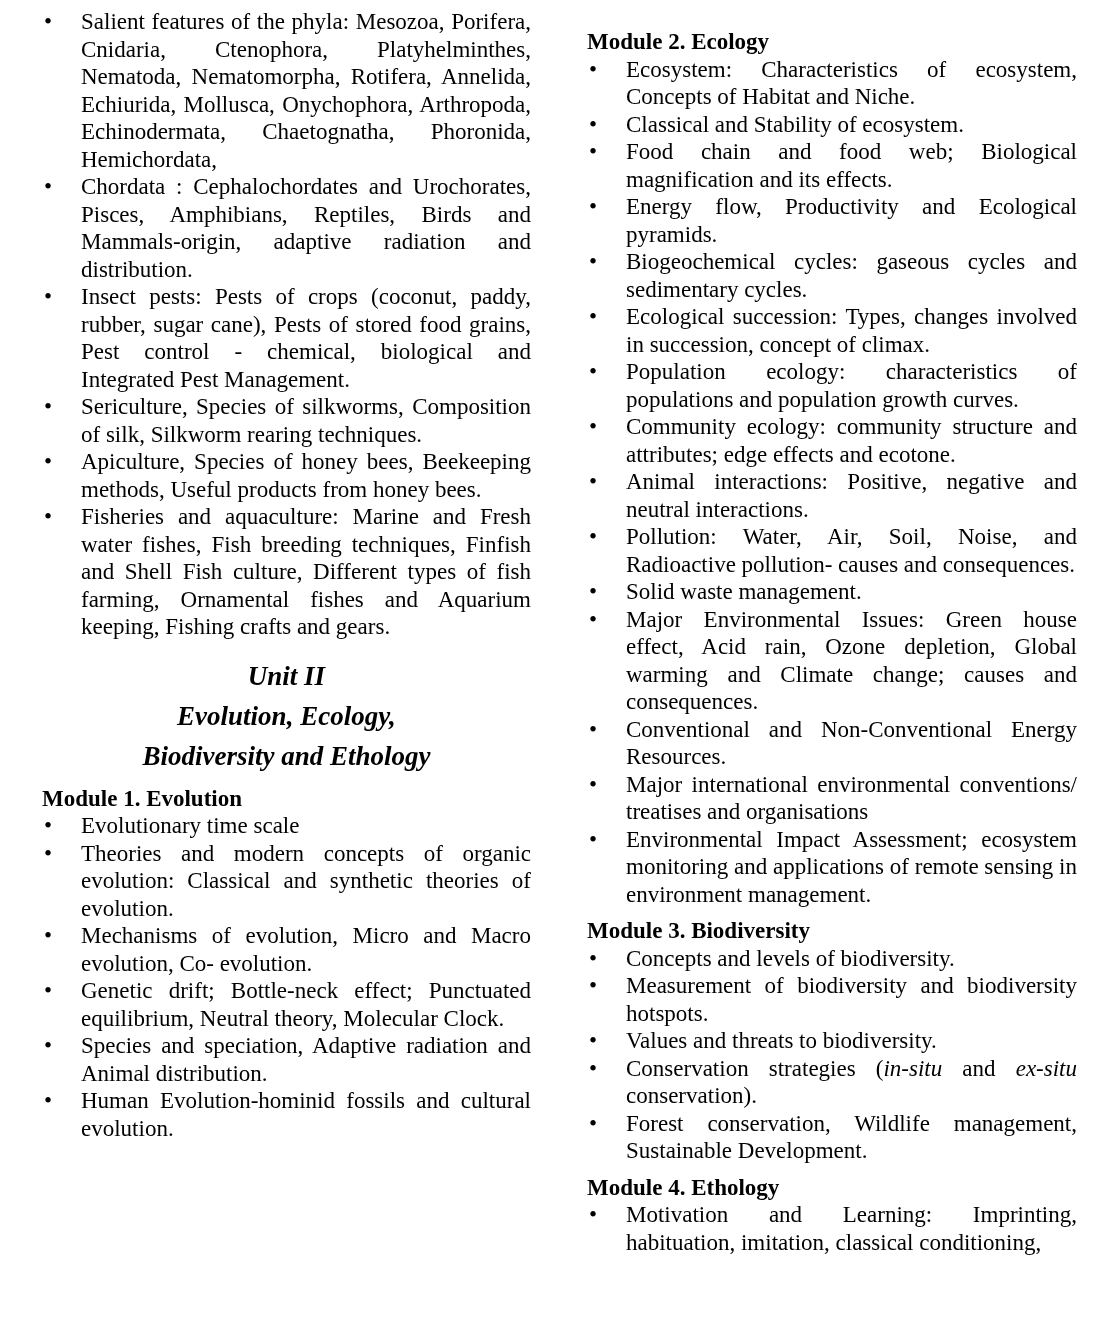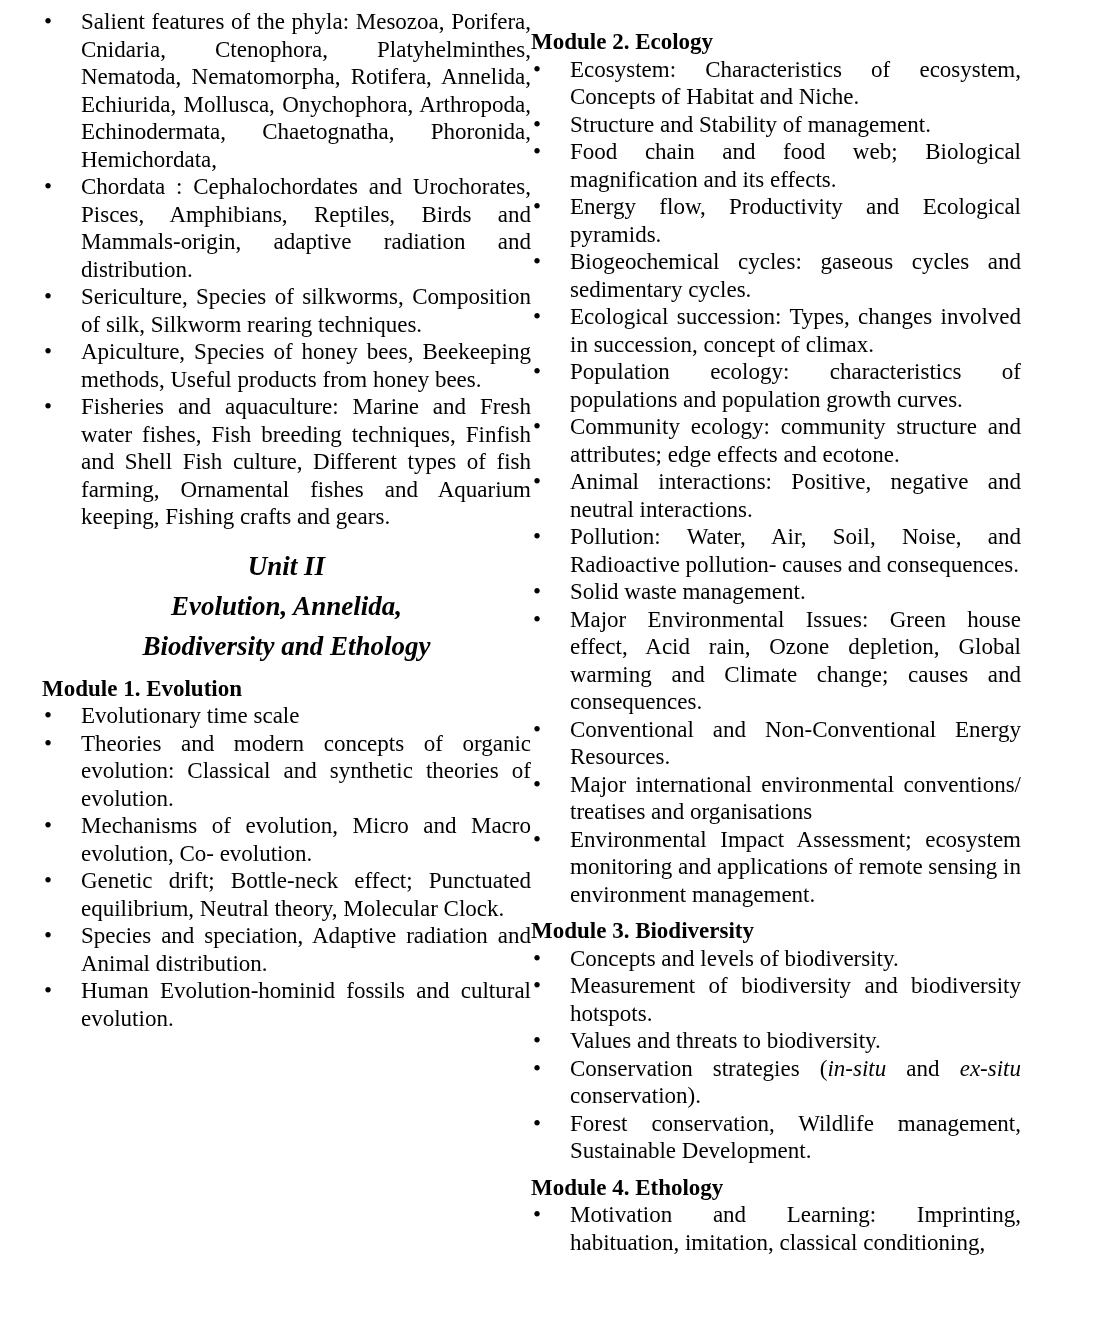--- a/index.html
+++ b/index.html
@@ -14,20 +14,21 @@
     font-family: "Liberation Serif", "DejaVu Serif", serif;
     color: #000000;
     -webkit-font-smoothing: antialiased;
   }
   .page {
     box-sizing: border-box;
     width: 1059px;
     height: 1326px;
     padding: 8px 42px 0 42px;
     display: flex;
+    gap: 56px;
   }
   .column {
     flex: 0 0 489px;
     width: 489px;
   }
   .column.right {
     flex: 0 0 490px;
     width: 490px;
   }
   .bullet-list {
@@ -74,44 +75,45 @@
 </head>
 <body>
 
 <div class="page">
   <div class="column left">
       <ul class="bullet-list">
         <li class="bullet-item">Salient features of the phyla: Mesozoa, Porifera, Cnidaria, Ctenophora, Platyhelminthes, Nematoda, Nematomorpha, Rotifera, Annelida, Echiurida, Mollusca, Onychophora, Arthropoda, Echinodermata, Chaetognatha, Phoronida, Hemichordata,</li>
         <li class="bullet-item">Chordata : Cephalochordates and Urochorates, Pisces, Amphibians, Reptiles, Birds and Mammals-origin, adaptive radiation and distribution.</li>
       </ul>
       <ul class="bullet-list">
+        <li class="bullet-item">Insect pests: Pests of crops (coconut, paddy, rubber, sugar cane), Pests of stored food grains, Pest control - chemical, biological and Integrated Pest Management.</li>
         <li class="bullet-item">Sericulture, Species of silkworms, Composition of silk, Silkworm rearing techniques.</li>
         <li class="bullet-item">Apiculture, Species of honey bees, Beekeeping methods, Useful products from honey bees.</li>
         <li class="bullet-item">Fisheries and aquaculture: Marine and Fresh water fishes, Fish breeding techniques, Finfish and Shell Fish culture, Different types of fish farming, Ornamental fishes and Aquarium keeping, Fishing crafts and gears.</li>
       </ul>
       <div class="unit-heading">
         <div>Unit II</div>
-        <div>Evolution, Annelida,</div>
+        <div>Evolution, Ecology,</div>
         <div>Biodiversity and Ethology</div>
       </div>
       <div class="module-heading">Module 1. Evolution</div>
       <ul class="bullet-list">
         <li class="bullet-item">Evolutionary time scale</li>
         <li class="bullet-item">Theories and modern concepts of organic evolution: Classical and synthetic theories of evolution.</li>
         <li class="bullet-item">Mechanisms of evolution, Micro and Macro evolution, Co- evolution.</li>
         <li class="bullet-item">Genetic drift; Bottle-neck effect; Punctuated equilibrium, Neutral theory, Molecular Clock.</li>
         <li class="bullet-item">Species and speciation, Adaptive radiation and Animal distribution.</li>
         <li class="bullet-item">Human Evolution-hominid fossils and cultural evolution.</li>
       </ul>
     </div>
   <div class="column right">
       <div class="module-heading">Module 2. Ecology</div>
       <ul class="bullet-list">
         <li class="bullet-item">Ecosystem: Characteristics of ecosystem, Concepts of Habitat and Niche.</li>
-        <li class="bullet-item">Structure and Stability of management.</li>
+        <li class="bullet-item">Classical and Stability of ecosystem.</li>
         <li class="bullet-item">Food chain and food web; Biological magnification and its effects.</li>
         <li class="bullet-item">Energy flow, Productivity and Ecological pyramids.</li>
         <li class="bullet-item">Biogeochemical cycles: gaseous cycles and sedimentary cycles.</li>
         <li class="bullet-item">Ecological succession: Types, changes involved in succession, concept of climax.</li>
         <li class="bullet-item">Population ecology: characteristics of populations and population growth curves.</li>
         <li class="bullet-item">Community ecology: community structure and attributes; edge effects and ecotone.</li>
         <li class="bullet-item">Animal interactions: Positive, negative and neutral interactions.</li>
         <li class="bullet-item">Pollution: Water, Air, Soil, Noise, and Radioactive pollution- causes and consequences.</li>
         <li class="bullet-item">Solid waste management.</li>
         <li class="bullet-item">Major Environmental Issues: Green house effect, Acid rain, Ozone depletion, Global warming and Climate change; causes and consequences.</li>

